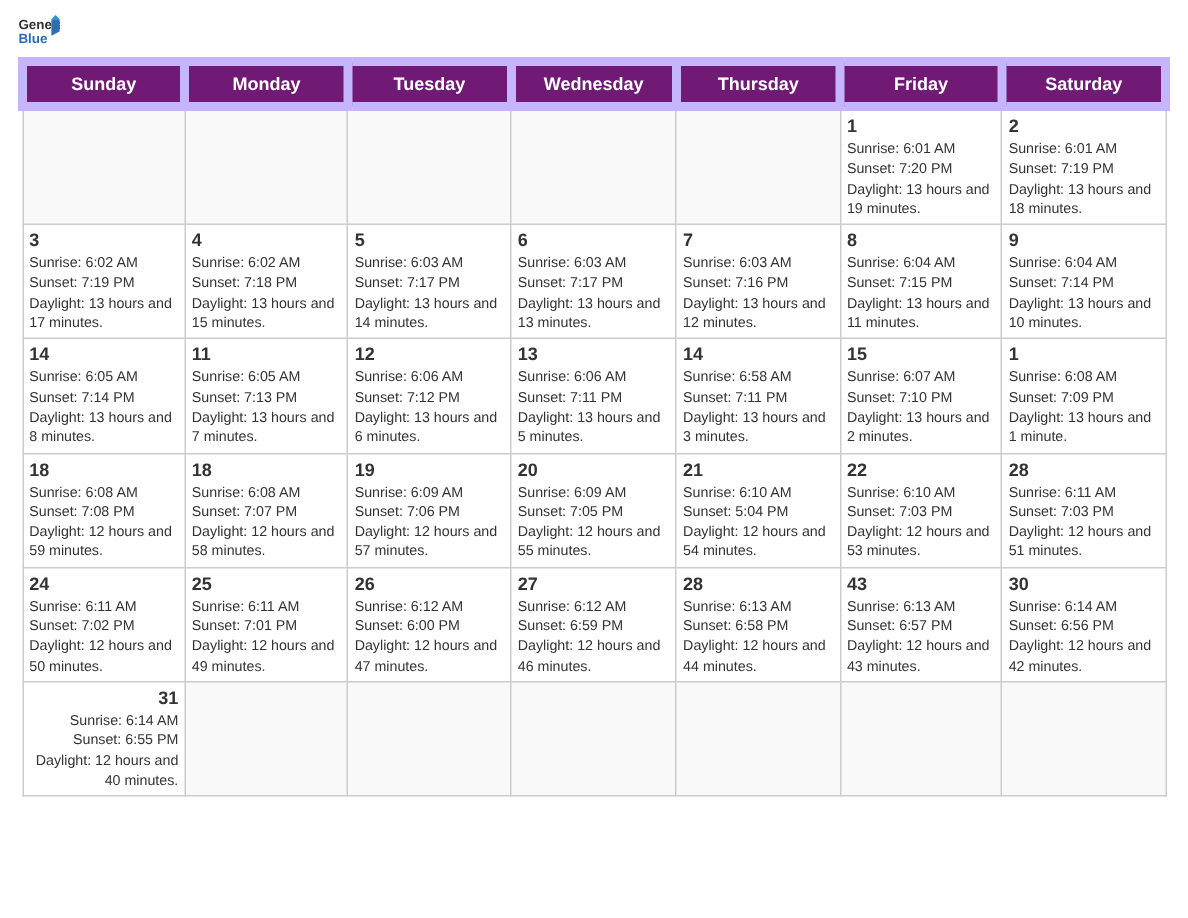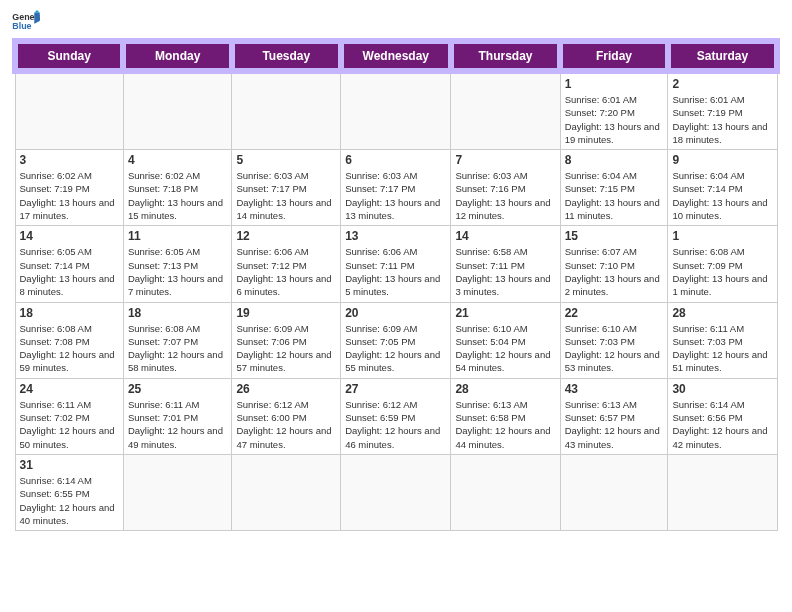--- a/index.html
+++ b/index.html
@@ -76,20 +76,21 @@
     .day-info {
       font-size: 9.5px;
       color: #333;
       line-height: 1.4;
     }
     .empty {
       background: #f9f9f9;
     }
     .last-row td {
       height: 55px;
+      text-align: right;
     }
   </style>
 </head>
 <body>
 
 <div class="page">
   <div class="header">
     <div class="logo">
       <svg class="logo-icon" viewBox="0 0 40 32" xmlns="http://www.w3.org/2000/svg">
         <text x="0" y="14" font-size="13" font-weight="bold" fill="#333">General</text>

